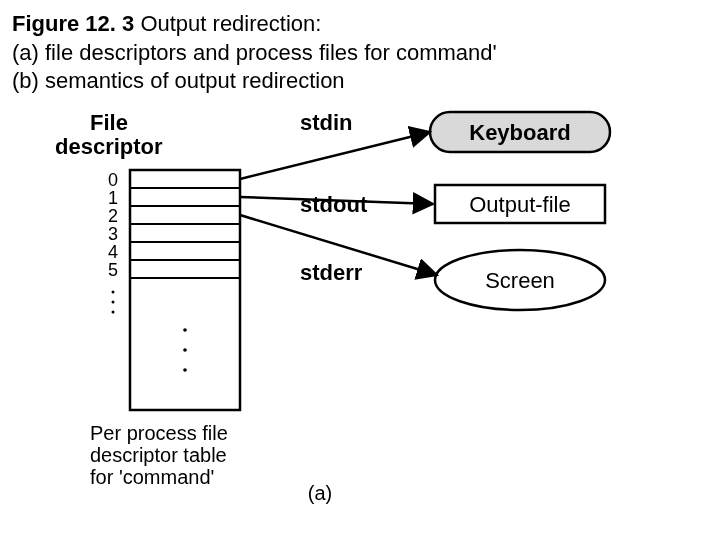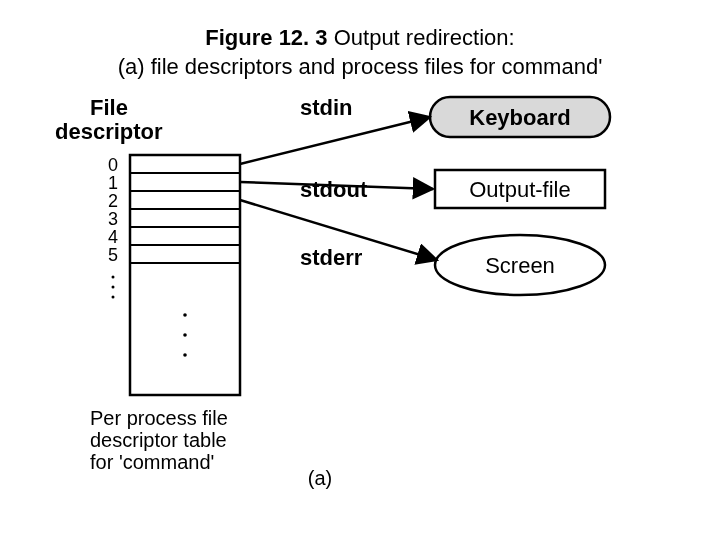--- a/index.html
+++ b/index.html
@@ -5,39 +5,39 @@
   html, body {
     margin: 0;
     padding: 0;
     width: 720px;
     height: 540px;
     background: #fff;
     font-family: Arial, Helvetica, sans-serif;
     color: #000;
   }
   .caption {
-    padding: 24px 12px 4px 12px;
+    padding: 10px 12px 4px 12px;
     font-size: 22px;
     line-height: 1.3;
-    text-align: center;
   }
   .caption .fig-num {
     font-weight: bold;
   }
   svg { display: block; }
   .fd-label, .stream-label, .box-label, .idx, .bottom-label, .sub-label {
     font-family: Arial, Helvetica, sans-serif;
   }
 </style>
 </head>
 <body>
 
 <div class="caption">
   <span class="fig-num">Figure 12. 3</span><span>  Output redirection:</span><br>
   <span>(a) file descriptors and process files for command'</span><br>
+  <span>(b) semantics of output redirection</span>
 </div>
 
 <svg width="720" height="430" viewBox="0 0 720 430">
   <defs>
     <marker id="arrow" viewBox="0 0 10 10" refX="9" refY="5" markerWidth="9" markerHeight="9" orient="auto-start-reverse">
       <path d="M 0 0 L 10 5 L 0 10 z" fill="#000"></path>
     </marker>
   </defs>
 
   <text class="fd-label" x="60" y="30" font-size="22" font-weight="bold">

